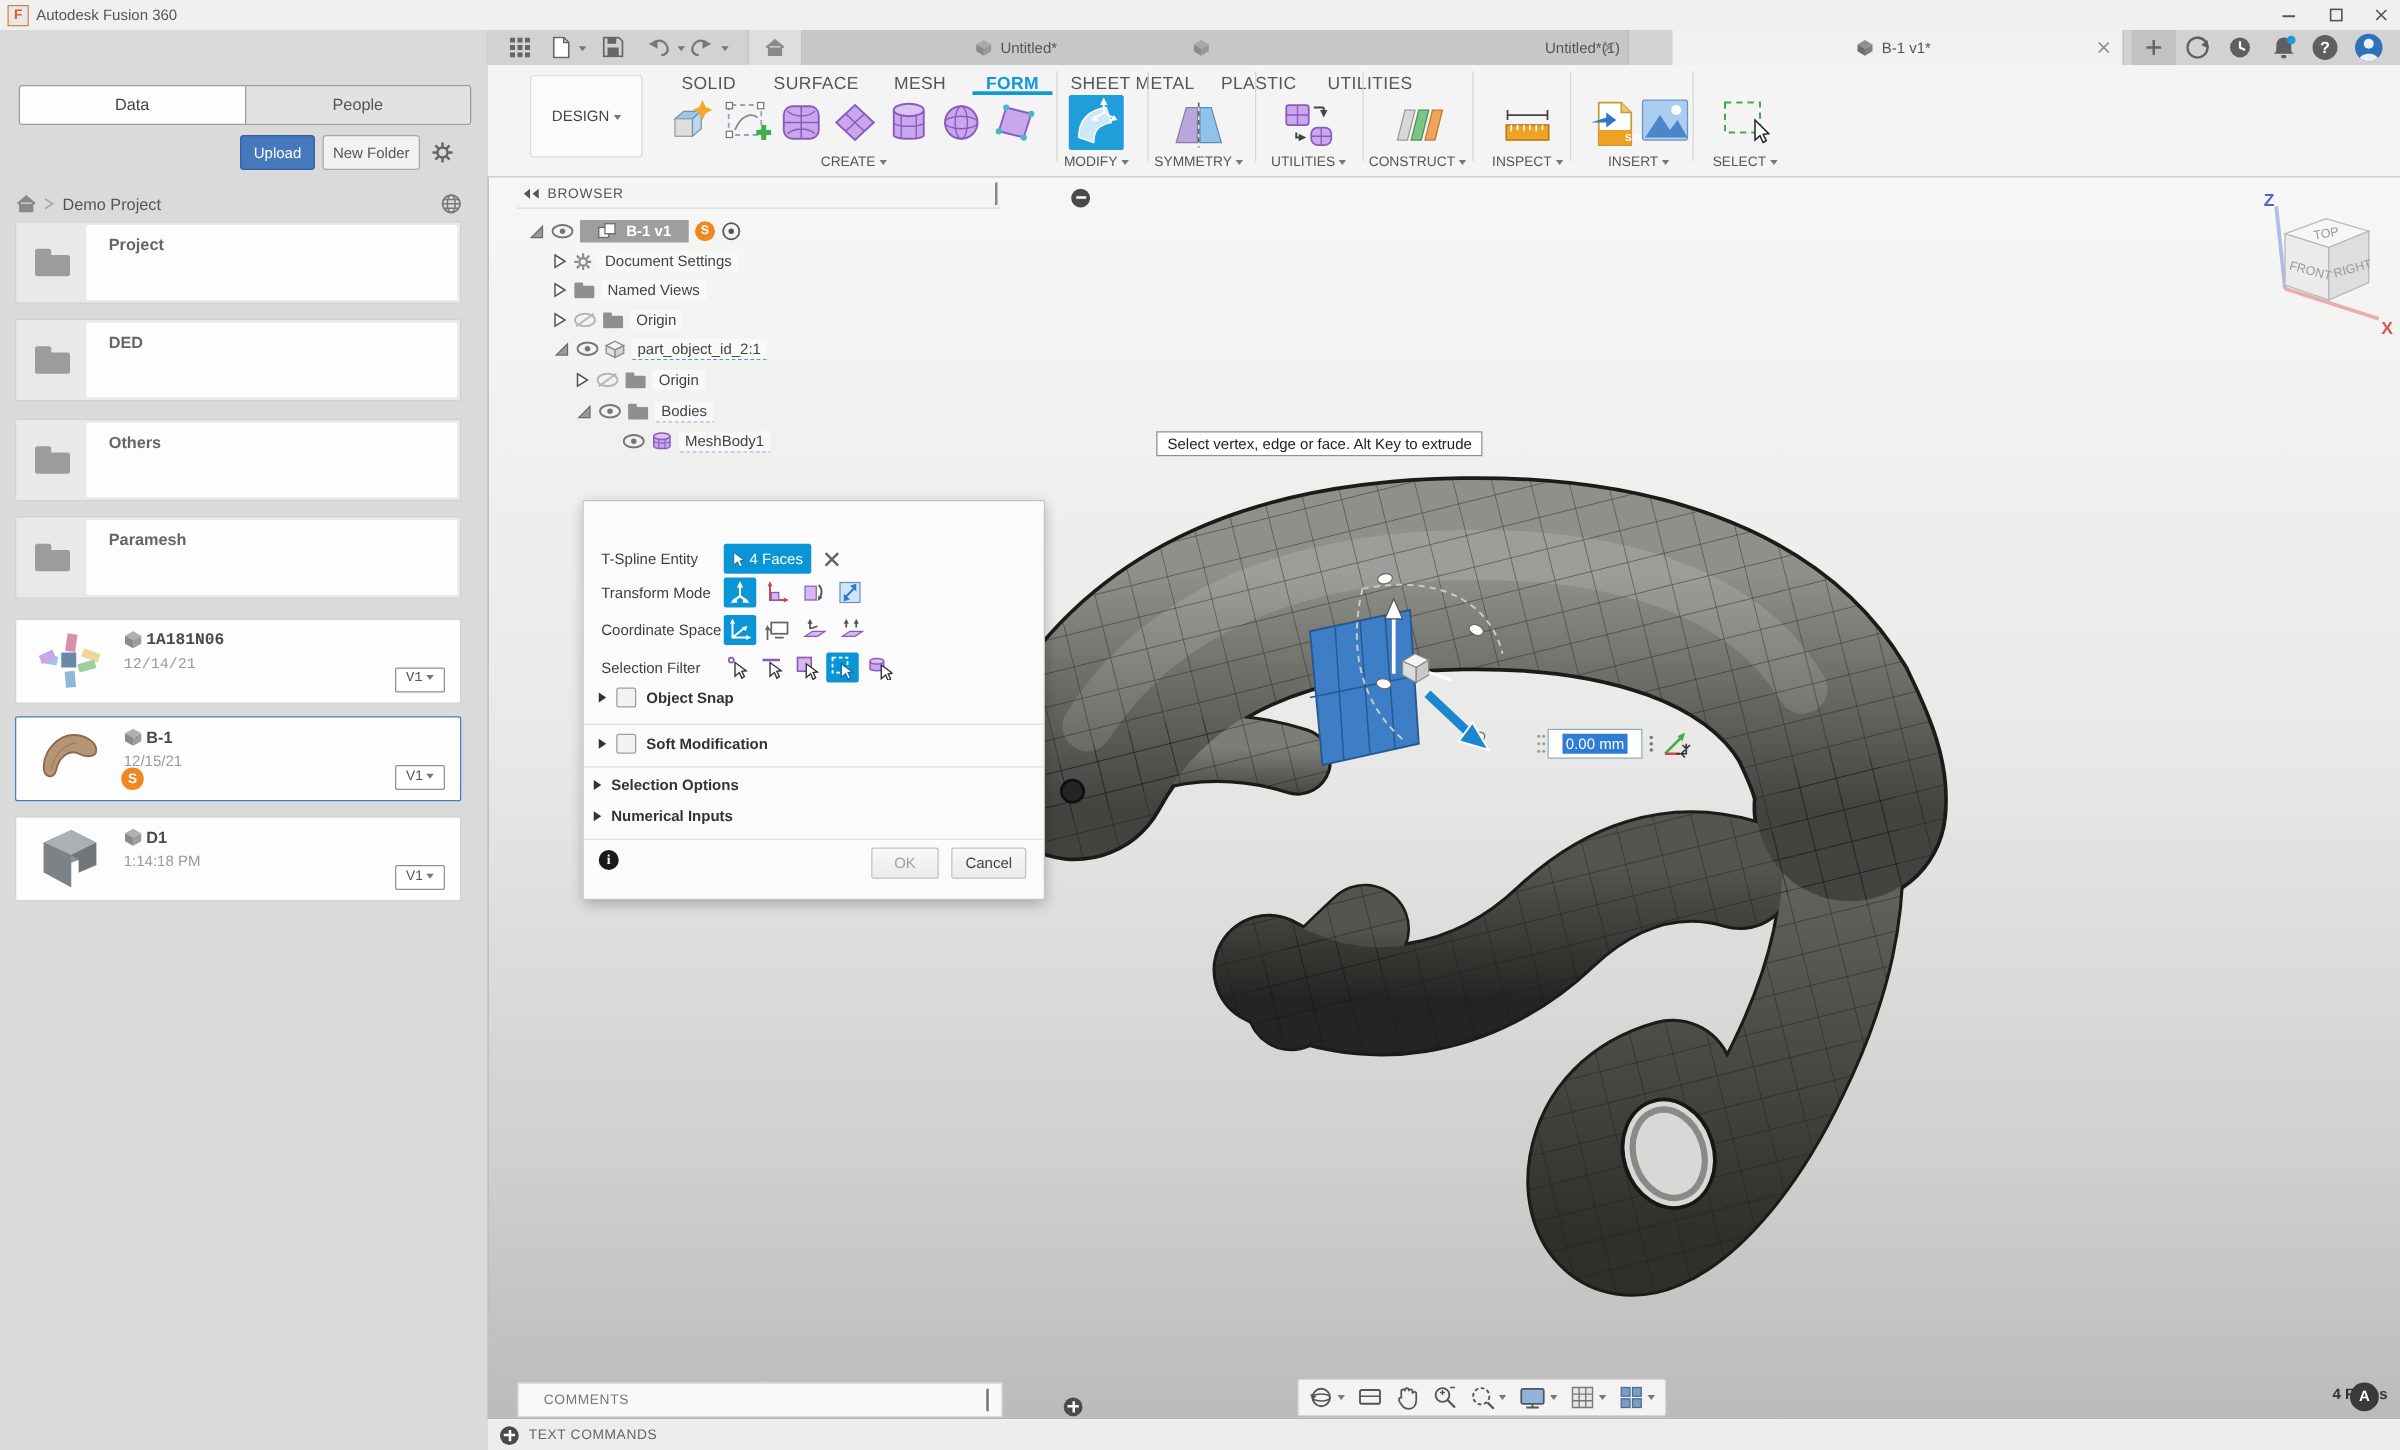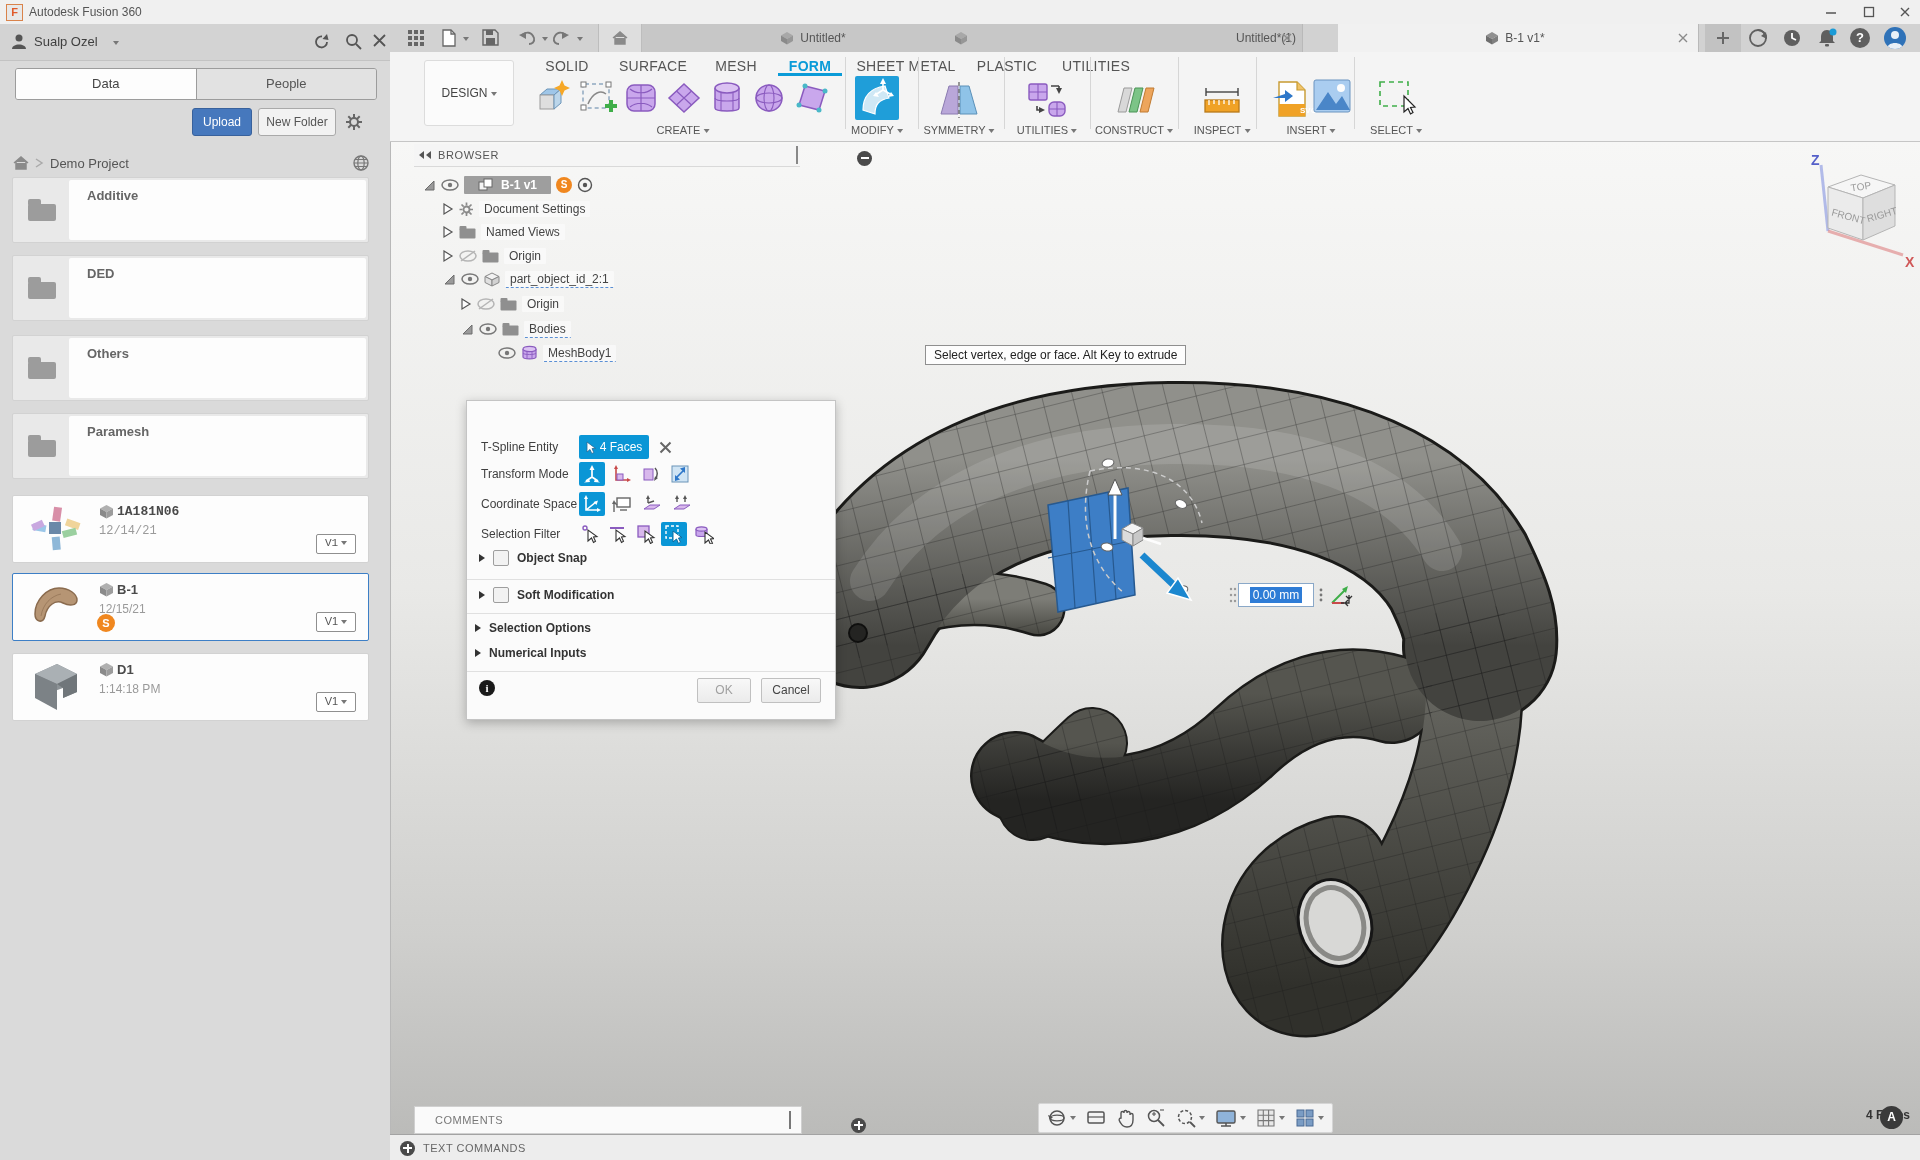--- a/index.html
+++ b/index.html
@@ -196,39 +196,20 @@
       </svg>
     </div>
   <div class="abs winbtn" style="left:1898px;">
     <svg width="14" height="14">
         <path d="M3 3 L11 11 M11 3 L3 11" stroke="#555" stroke-width="1.4"></path>
       </svg>
     </div>
 </div>
 
 <div class="abs dpanel">
-  <div class="abs dp-head">
-    <svg class="abs" style="left:10px;top:8px;" width="18" height="18">
-      <circle cx="9" cy="6" r="3.5" fill="#555"></circle>
-        <path d="M2 17 C2 11,16 11,16 17 Z" fill="#555"></path>
-      </svg>
-    <span class="abs dp-user">Sualp Ozel</span>
-    <span class="abs caret" style="left:110px;top:17px;"></span>
-    <svg class="abs" style="left:312px;top:8px;" width="20" height="20">
-      <path d="M15 10 A5.5 5.5 0 1 1 10 4.5" fill="none" stroke="#555" stroke-width="1.8"></path>
-        <polygon points="15,2 16.5,8 10.5,7" fill="#555"></polygon>
-      </svg>
-    <svg class="abs" style="left:344px;top:8px;" width="20" height="20">
-      <circle cx="8" cy="8" r="5" fill="none" stroke="#555" stroke-width="1.8"></circle>
-        <line x1="12" y1="12" x2="17" y2="17" stroke="#555" stroke-width="1.8"></line>
-      </svg>
-    <svg class="abs" style="left:372px;top:9px;" width="16" height="16">
-      <path d="M2 2 L13 13 M13 2 L2 13" stroke="#555" stroke-width="1.8"></path>
-      </svg>
-  </div>
   <div class="abs seg">
     <div class="on">Data</div>
     <div class="off">People</div>
   </div>
   <div class="abs btn-upload">Upload</div>
   <div class="abs btn-newfolder">New Folder</div>
   <svg class="abs" style="left:344px;top:88px;" width="20" height="20">
     <circle cx="10" cy="10" r="4" fill="none" stroke="#666" stroke-width="2"></circle>
     <path d="M10 2v4 M10 14v4 M2 10h4 M14 10h4 M4.3 4.3l2.8 2.8 M12.9 12.9l2.8 2.8 M15.7 4.3l-2.8 2.8 M7.1 12.9l-2.8 2.8" stroke="#666" stroke-width="2"></path>
     </svg>
@@ -246,21 +227,21 @@
       <path d="M2 9h14 M3 5.5h12 M3 12.5h12" stroke="#777" stroke-width="1.2"></path>
       </svg>
   </div>
 
   <div class="abs fcard" style="top:153px;">
     <svg class="abs" style="left:14px;top:18px;" width="30" height="26">
       <rect x="1" y="3" width="13" height="7" rx="2" fill="#9c9c9c"></rect>
         <rect x="1" y="8" width="28" height="17" rx="2" fill="#9c9c9c"></rect>
       </svg>
     <div class="white"></div>
-      <div class="fname">Additive</div>
+      <div class="fname">Project</div>
   </div>
   <div class="abs fcard" style="top:231px;">
     <svg class="abs" style="left:14px;top:18px;" width="30" height="26">
       <rect x="1" y="3" width="13" height="7" rx="2" fill="#9c9c9c"></rect>
         <rect x="1" y="8" width="28" height="17" rx="2" fill="#9c9c9c"></rect>
       </svg>
     <div class="white"></div>
       <div class="fname">DED</div>
   </div>
   <div class="abs fcard" style="top:311px;">

